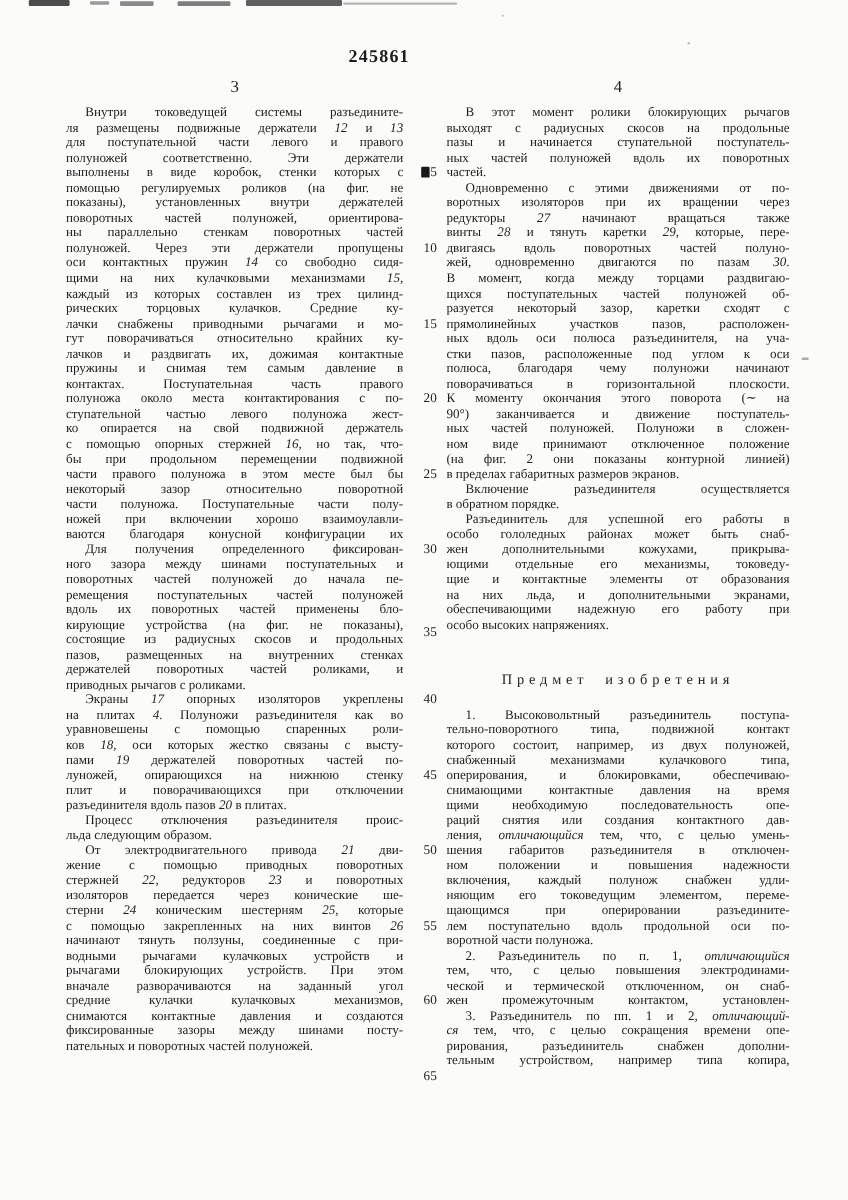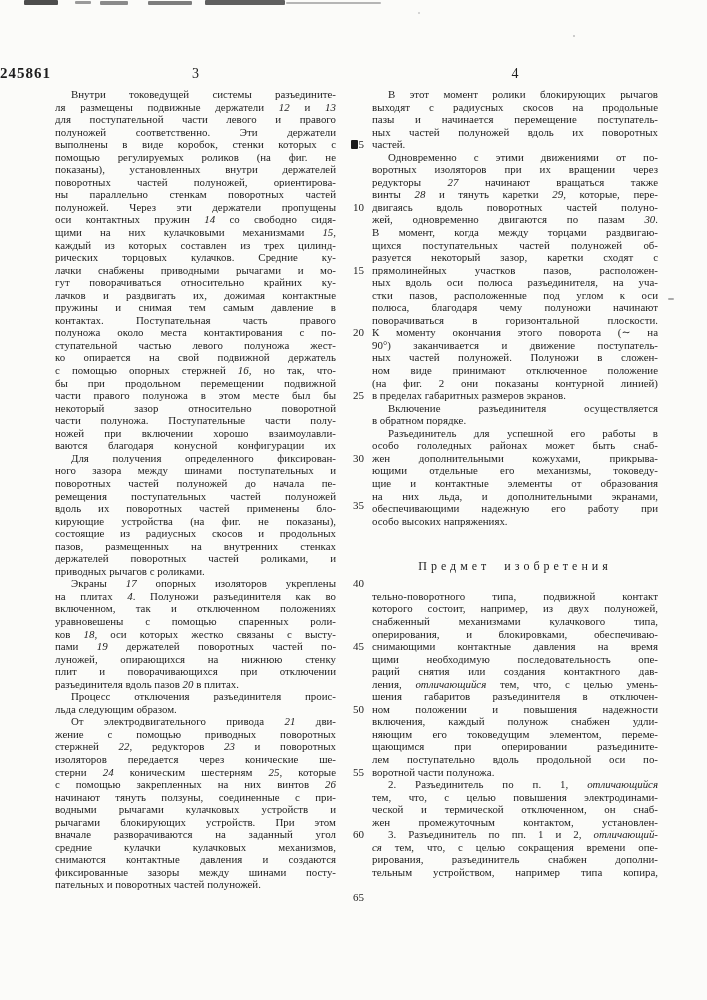--- a/index.html
+++ b/index.html
@@ -6,21 +6,21 @@
   .page{
     position:relative;
     width:707px;height:1000px;
     background:#fbfbf9;
     overflow:hidden;
     font-family:"Liberation Serif","DejaVu Serif",serif;
     color:#1d1d1d;
   }
   .patent-number{
     position:absolute;top:40px;left:0;width:632px;
-    text-align:left;font-size:15px;font-weight:bold;letter-spacing:1px;margin-top:25px;
+    text-align:center;font-size:15px;font-weight:bold;letter-spacing:1px;
   }
   .pagenum{position:absolute;top:66px;font-size:14px;}
   .pagenum.left{left:55px;width:281px;text-align:center;}
   .pagenum.right{left:372px;width:286px;text-align:center;}
   .col{position:absolute;top:88px;}
   .col.left{left:55px;width:281px;}
   .col.right{left:372px;width:286px;}
   .line{
     height:12.55px;line-height:12.55px;
     font-size:10.9px;
@@ -100,21 +100,20 @@
       <div class="line">поворотных частей полуножей до начала пе-</div>
       <div class="line">ремещения поступательных частей полуножей</div>
       <div class="line">вдоль их поворотных частей применены бло-</div>
       <div class="line">кирующие устройства (на фиг. не показаны),</div>
       <div class="line">состоящие из радиусных скосов и продольных</div>
       <div class="line">пазов, размещенных на внутренних стенках</div>
       <div class="line">держателей поворотных частей роликами, и</div>
       <div class="line pend">приводных рычагов с роликами.</div>
       <div class="line pstart">Экраны <i>17</i> опорных изоляторов укреплены</div>
       <div class="line">на плитах <i>4</i>. Полуножи разъединителя как во</div>
-      <div class="line">включенном, так и отключенном положениях</div>
       <div class="line">уравновешены с помощью спаренных роли-</div>
       <div class="line">ков <i>18</i>, оси которых жестко связаны с высту-</div>
       <div class="line">пами <i>19</i> держателей поворотных частей по-</div>
       <div class="line">луножей, опирающихся на нижнюю стенку</div>
       <div class="line">плит и поворачивающихся при отключении</div>
       <div class="line pend">разъединителя вдоль пазов <i>20</i> в плитах.</div>
       <div class="line pstart">Процесс отключения разъединителя проис-</div>
       <div class="line pend">льда следующим образом.</div>
       <div class="line pstart">От электродвигательного привода <i>21</i> дви-</div>
       <div class="line">жение с помощью приводных поворотных</div>
@@ -132,34 +131,34 @@
       <div class="line pend">пательных и поворотных частей полуножей.</div>
     </div>
 
   <div class="gutter">
       <div class="num" style="top: 50.2px;"><span class="blob"></span>5</div>
       <div class="num" style="top: 112.95px;">10</div>
       <div class="num" style="top: 175.7px;">15</div>
       <div class="num" style="top: 238.45px;">20</div>
       <div class="num" style="top: 301.2px;">25</div>
       <div class="num" style="top: 363.95px;">30</div>
-      <div class="num" style="top: 411px;">35</div>
+      <div class="num" style="top: 433px;">35</div>
       <div class="num" style="top: 489.45px;">40</div>
       <div class="num" style="top: 552.2px;">45</div>
       <div class="num" style="top: 614.95px;">50</div>
       <div class="num" style="top: 677.7px;">55</div>
       <div class="num" style="top: 740.45px;">60</div>
       <div class="num" style="top: 803.2px;">65</div>
     </div>
 
   <div class="col right">
     <div>
         <div class="line pstart">В этот момент ролики блокирующих рычагов</div>
         <div class="line">выходят с радиусных  скосов на продольные</div>
-        <div class="line">пазы и начинается перемещение поступатель-</div>
+        <div class="line">пазы и начинается ступательной поступатель-</div>
         <div class="line">ных частей  полуножей вдоль их поворотных</div>
         <div class="line pend">частей.</div>
         <div class="line pstart">Одновременно с этими движениями от по-</div>
         <div class="line">воротных изоляторов при их вращении через</div>
         <div class="line">редукторы <i>27</i> начинают вращаться также</div>
         <div class="line">винты <i>28</i> и тянуть каретки <i>29</i>, которые, пере-</div>
         <div class="line">двигаясь вдоль поворотных частей полуно-</div>
         <div class="line">жей, одновременно двигаются по пазам <i>30</i>.</div>
         <div class="line">В момент, когда между торцами раздвигаю-</div>
         <div class="line">щихся поступательных частей полуножей об-</div>
@@ -183,20 +182,21 @@
         <div class="line">ющими отдельные его механизмы, токоведу-</div>
         <div class="line">щие и контактные элементы от образования</div>
         <div class="line">на них льда, и дополнительными экранами,</div>
         <div class="line">обеспечивающими надежную его работу при</div>
         <div class="line pend">особо высоких напряжениях.</div>
       </div>
     <div class="heading-block">
       <span>Предмет изобретения</span>
     </div>
     <div>
+        <div class="line pstart">1. Высоковольтный разъединитель поступа-</div>
         <div class="line">тельно-поворотного типа, подвижной контакт</div>
         <div class="line">которого состоит, например, из двух полуножей,</div>
         <div class="line">снабженный механизмами кулачкового типа,</div>
         <div class="line">оперирования, и блокировками, обеспечиваю-</div>
         <div class="line">снимающими контактные давления на время</div>
         <div class="line">щими необходимую последовательность опе-</div>
         <div class="line">раций снятия или создания контактного дав-</div>
         <div class="line">ления, <i>отличающийся</i> тем, что, с целью умень-</div>
         <div class="line">шения габаритов разъединителя в отключен-</div>
         <div class="line">ном положении и повышения надежности</div>

